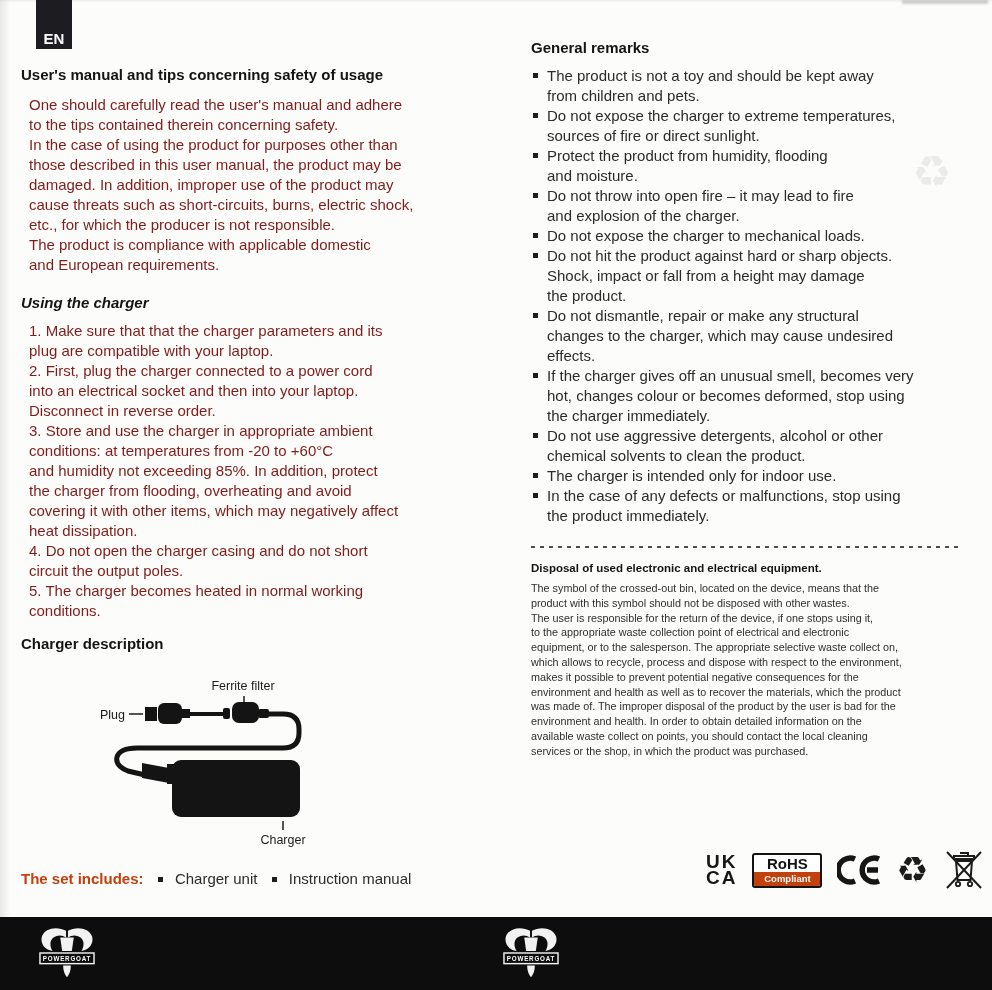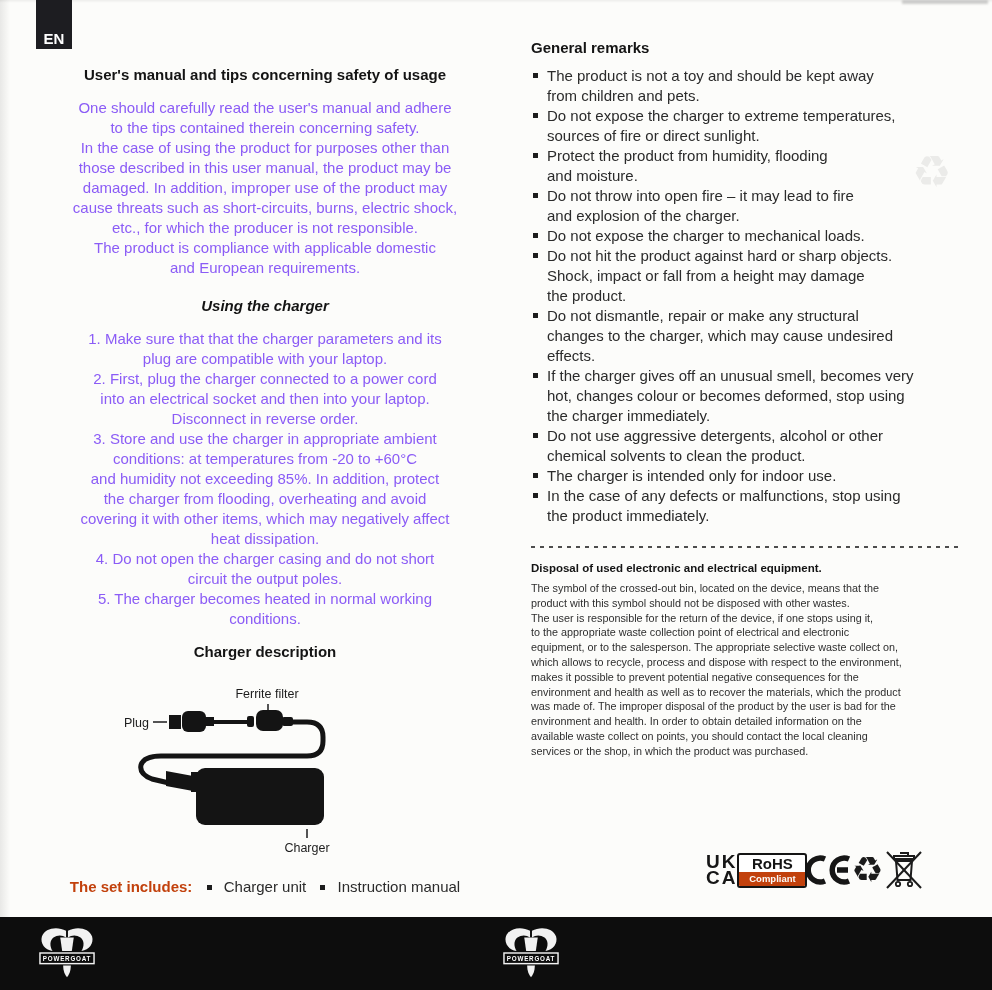--- a/index.html
+++ b/index.html
@@ -7,40 +7,40 @@
         font-family:"Liberation Sans",sans-serif;color:#2b2b2b;}
   .edge-left{position:absolute;left:0;top:0;bottom:0;width:10px;
              background:linear-gradient(90deg,rgba(0,0,0,.08),rgba(0,0,0,0));pointer-events:none;}
   .edge-top{position:absolute;left:0;top:0;right:0;height:3px;
             background:linear-gradient(180deg,rgba(0,0,0,.06),rgba(0,0,0,0));pointer-events:none;}
   .smudge-top{position:absolute;left:902px;top:0;width:86px;height:4px;background:rgba(0,0,0,.18);
               filter:blur(1px);}
   .lang-badge{position:absolute;left:36px;top:0;width:36px;height:49px;background:#1d1d21;
               color:#fff;font-weight:bold;font-size:15px;text-align:center;
               display:flex;align-items:flex-end;justify-content:center;padding-bottom:2px;box-sizing:border-box;}
-  .col-left{position:absolute;left:30px;top:66px;width:470px;text-align:center;}
+  .col-left{position:absolute;left:21px;top:66px;width:470px;}
   .col-right{position:absolute;left:531px;top:39px;width:455px;}
   h2{font-size:15px;line-height:18px;font-weight:bold;color:#141414;margin:0;}
-  .body-text{white-space:pre-line;font-size:15px;line-height:20px;margin:14px;color:#8b5cf6;}
+  .body-text{white-space:pre-line;font-size:15px;line-height:20px;margin:8px;color:#7f1d1d;}
   .mb11{margin-bottom:11px;} .mt13{margin-top:19px;font-style:italic;} .mt14{margin-top:14px;} .mb9{margin-bottom:9px;}
   .intro{margin-bottom:0;}
   .diagram-wrap{margin-top:8px;}
   .set-line{margin-top:12px;font-size:15px;line-height:20px;}
   .set-label{font-weight:bold;color:#c2410c;}
   .sq-bullet{display:inline-block;width:5px;height:5px;background:#1d1d1d;vertical-align:middle;
              margin:0 8px 2px 10px;}
   .remarks-list{list-style:none;margin:0;padding:0;}
   .remarks-list li{position:relative;padding-left:16px;white-space:pre-line;
                    font-size:15px;line-height:20px;color:#2b2b2b;}
   .remarks-list li::before{content:"";position:absolute;left:2px;top:7px;width:5px;height:5px;background:#1d1d1d;}
   .dash-divider{margin-top:20px;width:428px;height:2px;
                 background:repeating-linear-gradient(90deg,#4d4d4d 0 4px,transparent 4px 9px);}
   .disposal-h{font-size:11.5px;line-height:14px;font-weight:bold;color:#141414;margin:13px 0 0 0;}
   .disposal-p{white-space:pre-line;font-size:10.8px;line-height:14.8px;color:#2e2e2e;margin:6px 0 0 0;}
-  .marks-row{position:absolute;left:706px;top:849px;display:flex;align-items:center;gap:0;height:42px;}
+  .marks-row{position:absolute;left:706px;top:849px;display:flex;align-items:center;gap:15px;height:42px;}
   .ukca{font-weight:bold;font-size:19px;line-height:16px;letter-spacing:2px;color:#161616;text-align:center;}
   .rohs-box{border:2.5px solid #141414;border-radius:3px;width:66px;overflow:hidden;background:#fff;}
   .rohs-top{font-weight:bold;font-size:15px;line-height:17px;text-align:center;color:#141414;}
   .rohs-bottom{background:#c2410c;color:#fcfcfa;font-size:9.5px;line-height:12px;font-weight:bold;
                text-align:center;padding:1px 0;}
   .recycle-glyph{font-size:36px;line-height:32px;color:#1b1b1b;
                  font-family:"DejaVu Sans","Liberation Sans",sans-serif;}
   .watermark{position:absolute;left:912px;top:146px;font-size:44px;color:rgba(90,90,90,.10);
              font-family:"DejaVu Sans","Liberation Sans",sans-serif;}
   .footer-bar{position:absolute;left:0;top:917px;width:992px;height:73px;background:#0d0d0d;}

